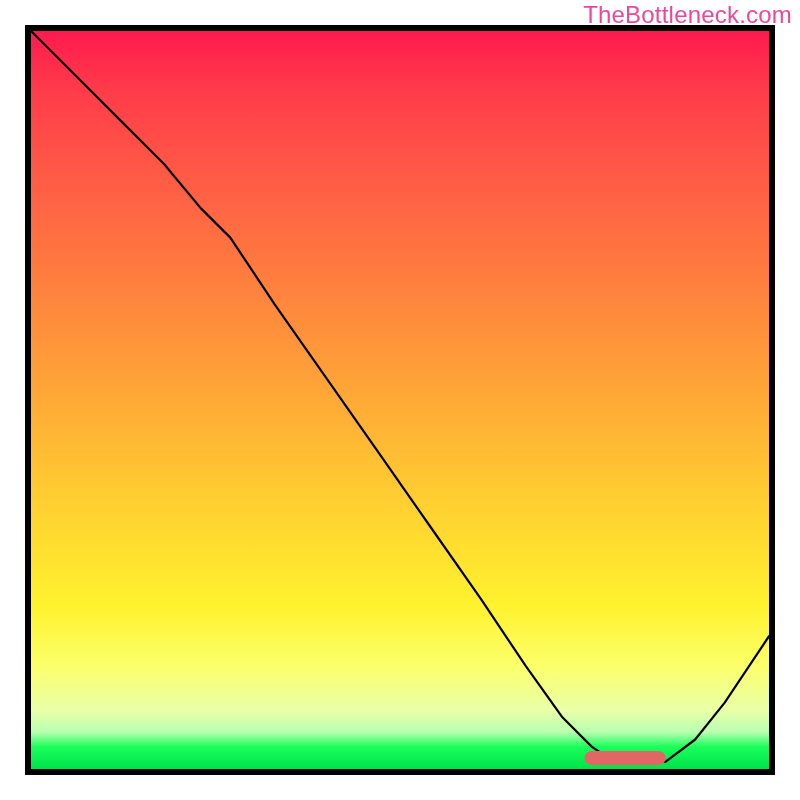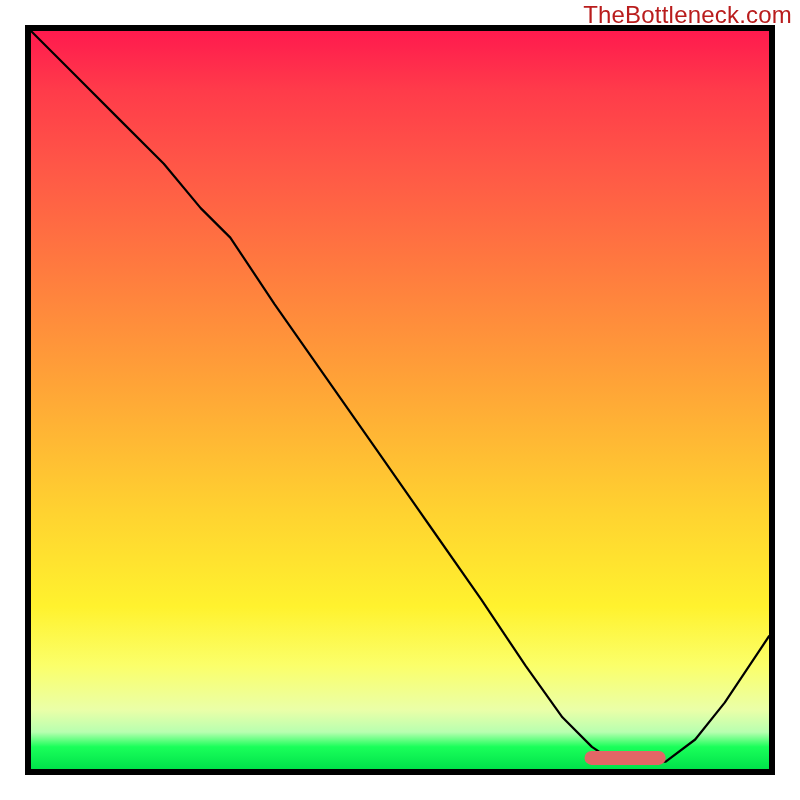--- a/index.html
+++ b/index.html
@@ -9,21 +9,21 @@
     width: 800px;
     height: 800px;
   }
   .watermark {
     position: absolute;
     top: 1px;
     right: 8px;
     font-family: Arial, Helvetica, sans-serif;
     font-size: 24px;
     letter-spacing: 0.2px;
-    color: #b91c1c;
+    color: #ec4899;
     font-weight: 500;
     user-select: none;
   }
   .plot-outer {
     position: absolute;
     left: 25px;
     top: 25px;
     width: 750px;
     height: 750px;
     border: 6px solid #000;

